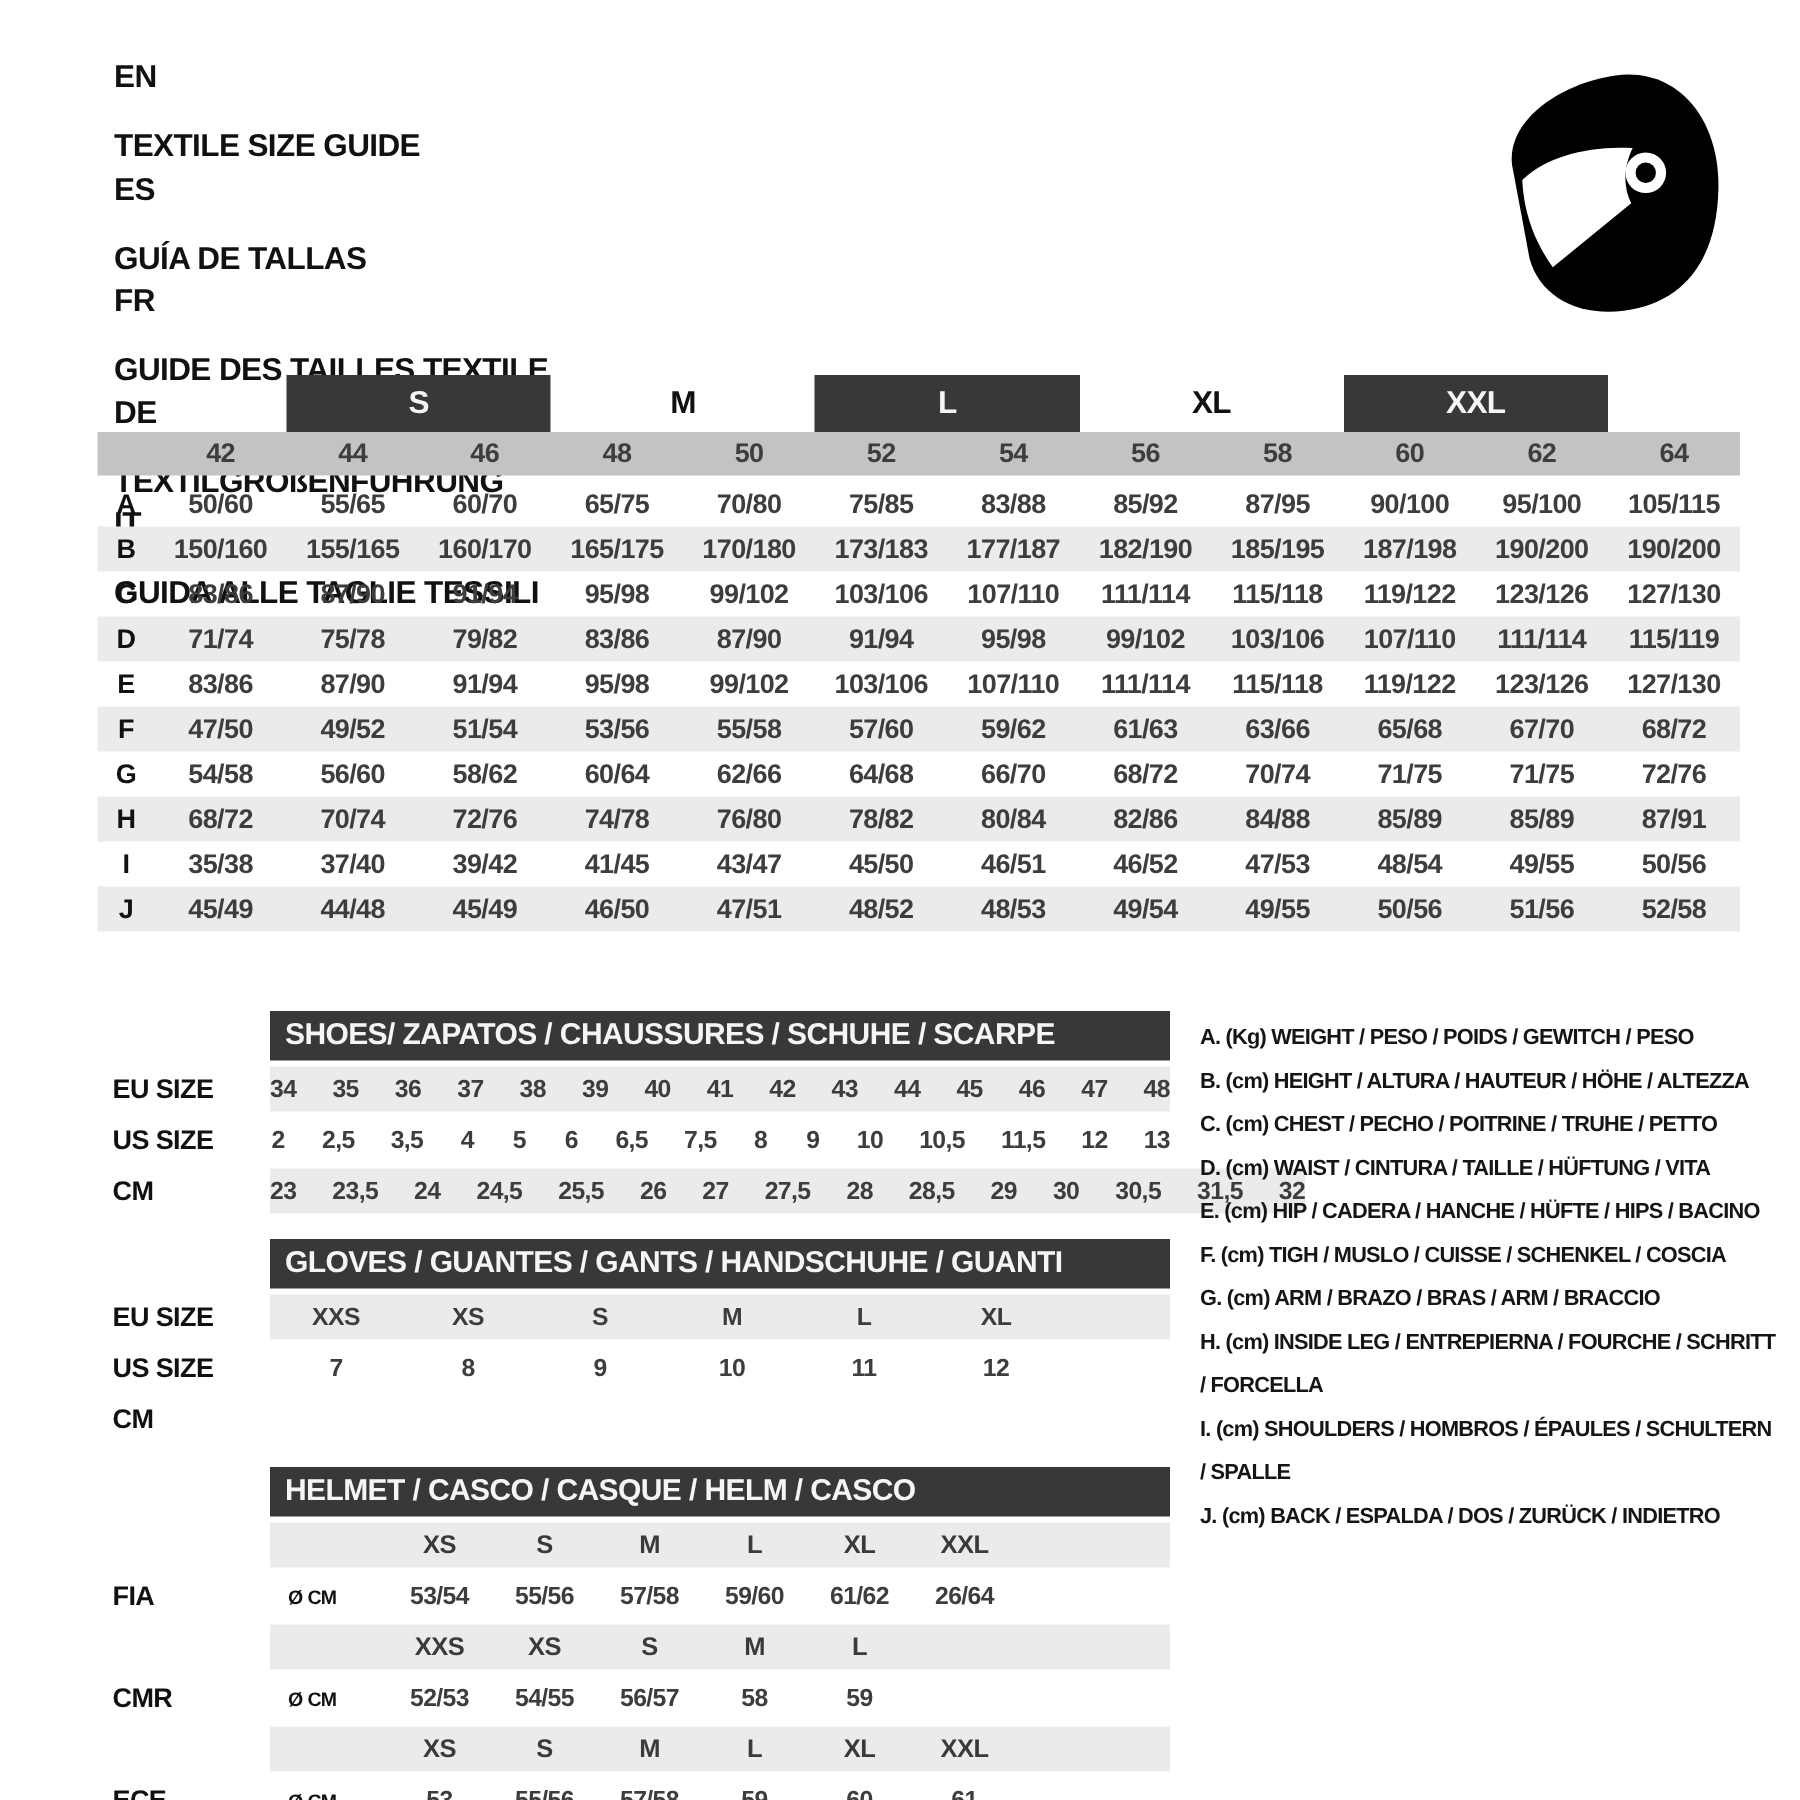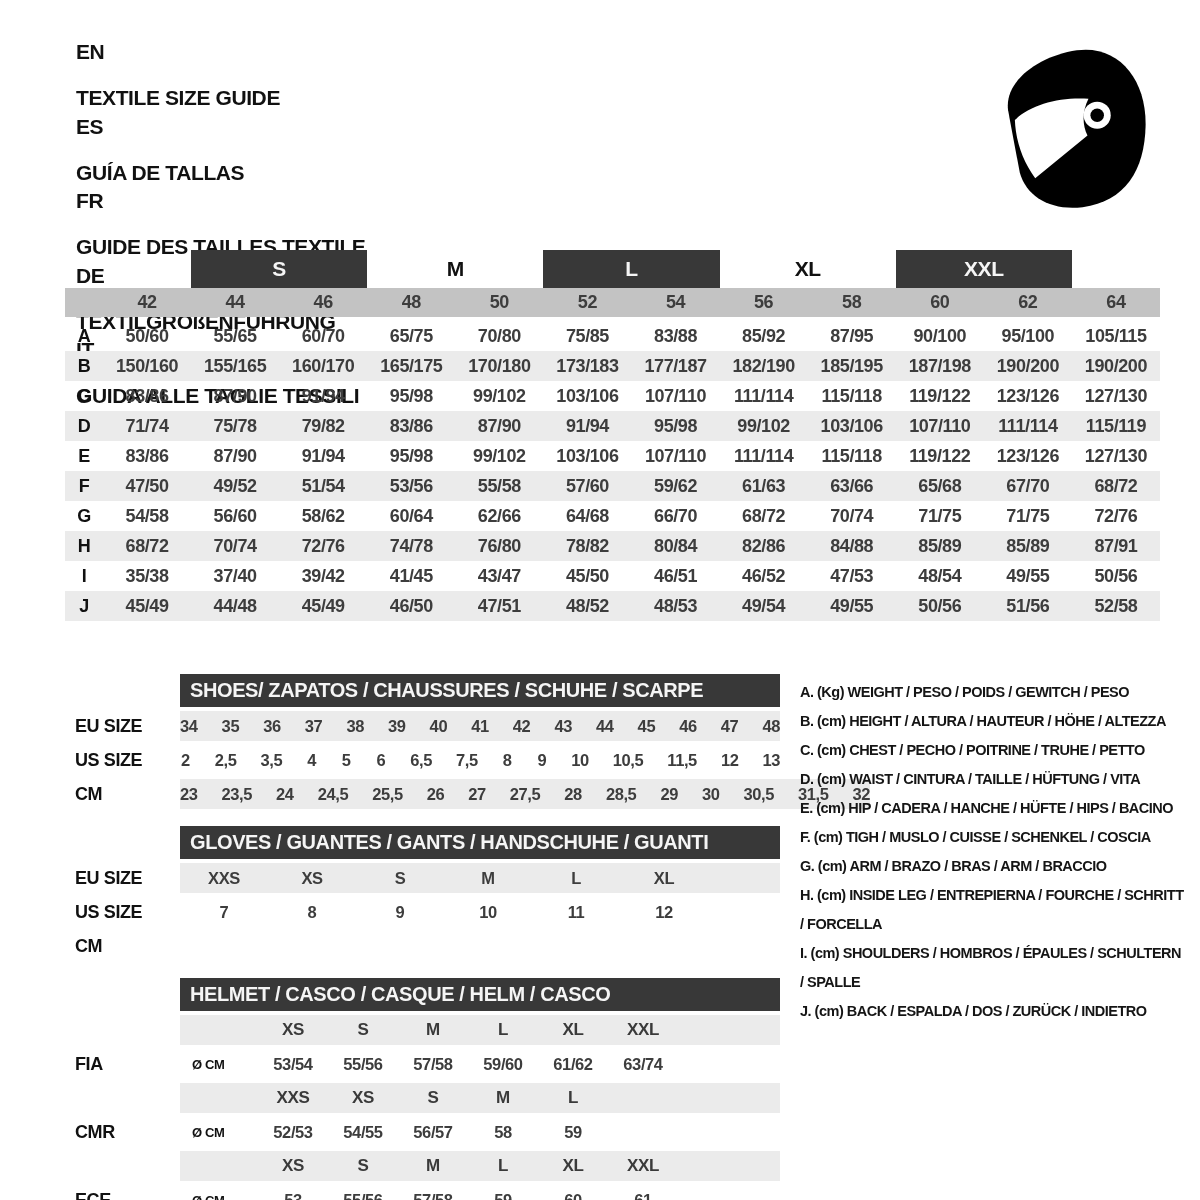--- a/index.html
+++ b/index.html
@@ -391,21 +391,21 @@
           </div>
           <div class="srow">
             <div class="srow-label">FIA</div>
             <div class="srow-vals grid-helmet">
               <div class="scell unit">Ø CM</div>
               <div class="scell">53/54</div>
               <div class="scell">55/56</div>
               <div class="scell">57/58</div>
               <div class="scell">59/60</div>
               <div class="scell">61/62</div>
-              <div class="scell">63/74</div>
+              <div class="scell">26/64</div>
             </div>
           </div>
           <div class="srow">
             <div class="srow-label"></div>
             <div class="srow-vals grid-helmet gray">
               <div class="scell"></div>
               <div class="scell size-lbl">XXS</div>
               <div class="scell size-lbl">XS</div>
               <div class="scell size-lbl">S</div>
               <div class="scell size-lbl">M</div>

